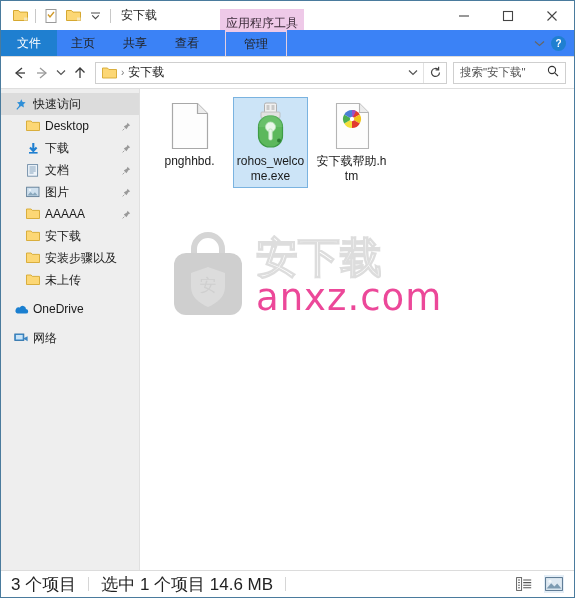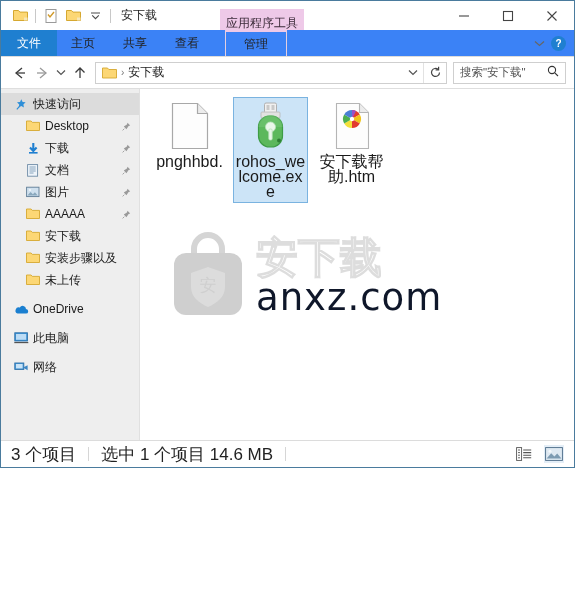--- a/index.html
+++ b/index.html
@@ -4,21 +4,21 @@
 <style>
   html,body{margin:0;padding:0;}
   body{
     width:575px;height:598px;
     font-family:"Liberation Sans","DejaVu Sans",sans-serif;
     font-size:12px;color:#1a1a1a;background:#ffffff;
     -webkit-font-smoothing:antialiased;
     overflow:hidden;
   }
   .window{
-    position:relative;width:575px;height:468px;box-sizing:border-box;
+    position:relative;width:575px;height:598px;box-sizing:border-box;
     border:1px solid #4a7b9d;background:#ffffff;display:flex;flex-direction:column;
   }
 
   
   .titlebar{
     height:29px;min-height:29px;background:#ffffff;display:flex;align-items:center;
     position:relative;
   }
   .qat{display:flex;align-items:center;padding-left:8px;gap:0px;}
   .qat-ico{width:22px;height:20px;display:flex;align-items:center;justify-content:center;}
@@ -98,32 +98,32 @@
   
   .content{flex:1;position:relative;background:#ffffff;overflow:hidden;}
   .filegrid{display:flex;flex-wrap:wrap;padding:8px 6px 0 12px;gap:0;}
   .fileitem{
     width:75px;padding:3px 2px 4px 2px;display:flex;flex-direction:column;align-items:center;
     box-sizing:border-box;margin-right:6px;
   }
   .fileitem.selected{background:#cce4f7;border:1px solid #7ab3e0;padding:2px 1px 3px 1px;}
   .ficon{height:52px;display:flex;align-items:center;justify-content:center;}
   .fname{
-    font-size:16px;color:#1a1a1a;text-align:center;line-height:15px;
+    font-size:12px;color:#1a1a1a;text-align:center;line-height:15px;
     word-break:break-all;margin-top:2px;
   }
 
   
   .watermark{
     position:absolute;left:24px;top:140px;display:flex;align-items:center;
     pointer-events:none;user-select:none;
   }
   .wm-text{display:flex;flex-direction:column;margin-left:4px;}
   .wm-anxz{
-    font-size:37px;color:#0f172a;letter-spacing:1px;line-height:34px;
+    font-size:37px;color:#ec4899;letter-spacing:1px;line-height:34px;
     font-family:"DejaVu Sans",sans-serif;margin-top:-2px;
   }
 
   
   .statusbar{
     height:27px;min-height:27px;border-top:1px solid #dcdcdc;background:#ffffff;
     display:flex;align-items:center;padding:0 10px;box-sizing:border-box;
   }
   .st-item{font-size:17px;color:#222;white-space:nowrap;}
   .st-div{width:1px;height:14px;background:#d6d6d6;margin:0 12px;}
@@ -384,30 +384,20 @@
 
       <div class="navrow root">
         <span class="nico">
           <svg width="15" height="11" viewBox="0 0 15 11">
               <path d="M3.6 9.6h8.2a2.3 2.3 0 0 0 .2-4.6 3.3 3.3 0 0 0-6.2-1.4A2.7 2.7 0 0 0 3.6 9.6z" fill="#1a7fd0"></path>
             </svg>
         </span>
         <span class="nlabel">OneDrive</span>
       </div>
 
-      <div class="navrow root">
-        <span class="nico">
-          <svg width="15" height="12" viewBox="0 0 15 12">
-              <rect x="0.8" y="0.8" width="12.6" height="8.2" fill="#3f93d4" stroke="#2a6fa8" stroke-width="0.9"></rect>
-              <rect x="2" y="2" width="10.2" height="5.8" fill="#bcdcf5"></rect>
-              <path d="M0.3 10.6h14" stroke="#4a4a4a" stroke-width="1.1"></path>
-            </svg>
-        </span>
-        <span class="nlabel">此电脑</span>
-      </div>
 
       <div class="navrow root">
         <span class="nico">
           <svg width="15" height="12" viewBox="0 0 15 12">
               <rect x="0.8" y="2" width="9" height="6.4" fill="#4a9ad8" stroke="#2a6fa8" stroke-width="0.9"></rect>
               <rect x="2" y="3" width="6.6" height="4.4" fill="#cae4f7"></rect>
               <path d="M9 6.6l4.6-2.4v5z" fill="#3b86c4"></path>
             </svg>
         </span>
         <span class="nlabel">网络</span>

